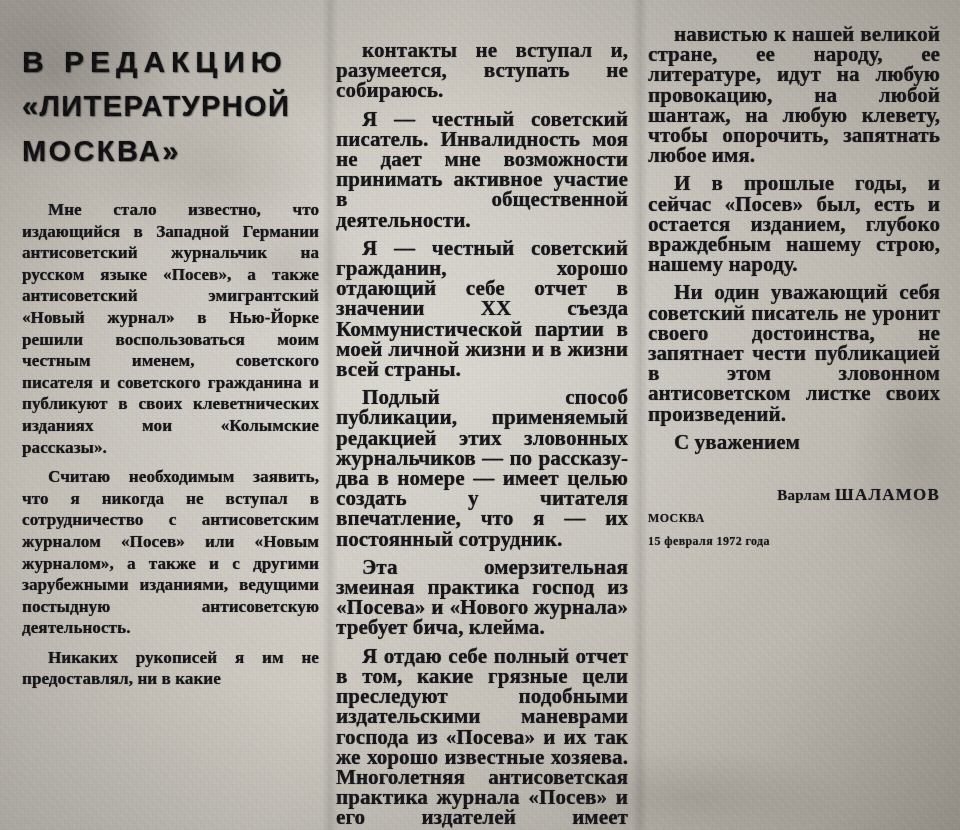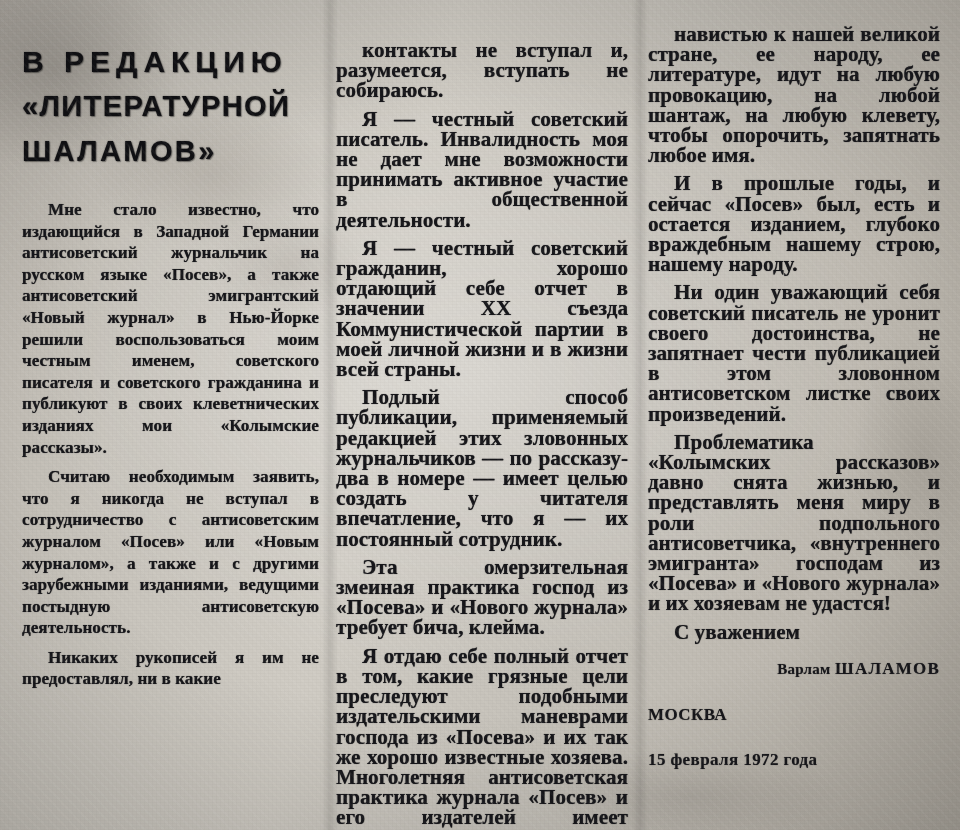--- a/index.html
+++ b/index.html
@@ -82,34 +82,34 @@
   #headline .l3 { font-size: 29px; line-height: 44px; letter-spacing: 2.4px; }
   #col1 p { font-size: 17px; line-height: 21.6px; }
 
   
   #col2 { left: 336px; width: 292px; top: 40px; }
 
   
   #col3 { left: 648px; width: 292px; top: 24px; }
 
   .signature {
-    margin-top: 16px;
+    margin-top: 32px;
     text-align: right;
     font-family: "Liberation Serif", serif;
     font-weight: 700;
     font-size: 16.5px;
     line-height: 21px;
     letter-spacing: .3px;
     text-shadow: 0 0 1.1px rgba(0,0,0,0.5);
   }
   .signature .name-small { font-size: 15px; }
   .signature .name-big { font-size: 17px; letter-spacing: 1.2px; }
   .place-date {
-    margin-top: 24px;
-    font-size: 17px;
+    margin-top: 2px;
+    font-size: 12px;
     line-height: 21px;
     letter-spacing: .4px;
     font-weight: 700;
     text-shadow: 0 0 1.1px rgba(0,0,0,0.5);
   }
   .regards { text-indent: 26px; font-weight: 700; }
 
   
   .gutter {
     position: absolute;
@@ -134,42 +134,41 @@
 
 <div id="page">
   <div id="paper"></div>
   <div id="stains"></div>
   <div id="corner"></div>
 
   <div class="col" id="col1">
     <div id="headline">
       <span class="hl l1">В  РЕДАКЦИЮ</span>
       <span class="hl l2">«ЛИТЕРАТУРНОЙ</span>
-      <span class="hl l3">ШАЛАМОВ»</span>
+      <span class="hl l3">МОСКВА»</span>
     </div>
     <p>Мне стало известно, что издающийся в Западной Германии антисоветский журнальчик на русском языке «Посев», а также антисоветский эмигрантский «Новый журнал» в Нью-Йорке решили воспользоваться моим честным именем, советского писателя и советского гражданина и публикуют в своих клеветнических изданиях мои «Колымские рассказы».</p>
     <p>Считаю необходимым заявить, что я никогда не вступал в сотрудничество с антисоветским журналом «Посев» или «Новым журналом», а также и с другими зарубежными изданиями, ведущими постыдную антисоветскую деятельность.</p>
     <p>Никаких рукописей я им не предоставлял, ни в какие</p>
   </div>
 
   <div class="col" id="col2">
     <p>контакты не вступал и, разумеется, вступать не собираюсь.</p>
     <p>Я — честный советский писатель. Инвалидность моя не дает мне возможности принимать активное участие в общественной деятельности.</p>
     <p>Я — честный советский гражданин, хорошо отдающий себе отчет в значении XX съезда Коммунистической партии в моей личной жизни и в жизни всей страны.</p>
     <p>Подлый способ публикации, применяемый редакцией этих зловонных журнальчиков — по рассказу-два в номере — имеет целью создать у читателя впечатление, что я — их постоянный сотрудник.</p>
     <p>Эта омерзительная змеиная практика господ из «Посева» и «Нового журнала» требует бича, клейма.</p>
     <p>Я отдаю себе полный отчет в том, какие грязные цели преследуют подобными издательскими маневрами господа из «Посева» и их так же хорошо известные хозяева. Многолетняя антисоветская практика журнала «Посев» и его издателей имеет совершенно ясное объяснение.</p>
     <p>Эти господа, пышущие не-</p>
   </div>
 
   <div class="col" id="col3">
     <p>навистью к нашей великой стране, ее народу, ее литературе, идут на любую провокацию, на любой шантаж, на любую клевету, чтобы опорочить, запятнать любое имя.</p>
     <p>И в прошлые годы, и сейчас «Посев» был, есть и остается изданием, глубоко враждебным нашему строю, нашему народу.</p>
     <p>Ни один уважающий себя советский писатель не уронит своего достоинства, не запятнает чести публикацией в этом зловонном антисоветском листке своих произведений.</p>
-    <p>Проблематика «Колымских рассказов» давно снята жизнью, и представлять меня миру в роли подпольного антисоветчика, «внутреннего эмигранта» господам из «Посева» и «Нового журнала» и их хозяевам не удастся!</p>
     <p class="regards">С уважением</p>
     <div class="signature">
       <span class="name-small">Варлам</span>
       <span class="name-big">ШАЛАМОВ</span>
     </div>
     <div class="place-date">МОСКВА</div>
     <div class="place-date">15 февраля 1972 года</div>
   </div>
 
   <div class="gutter" id="g1"></div>

